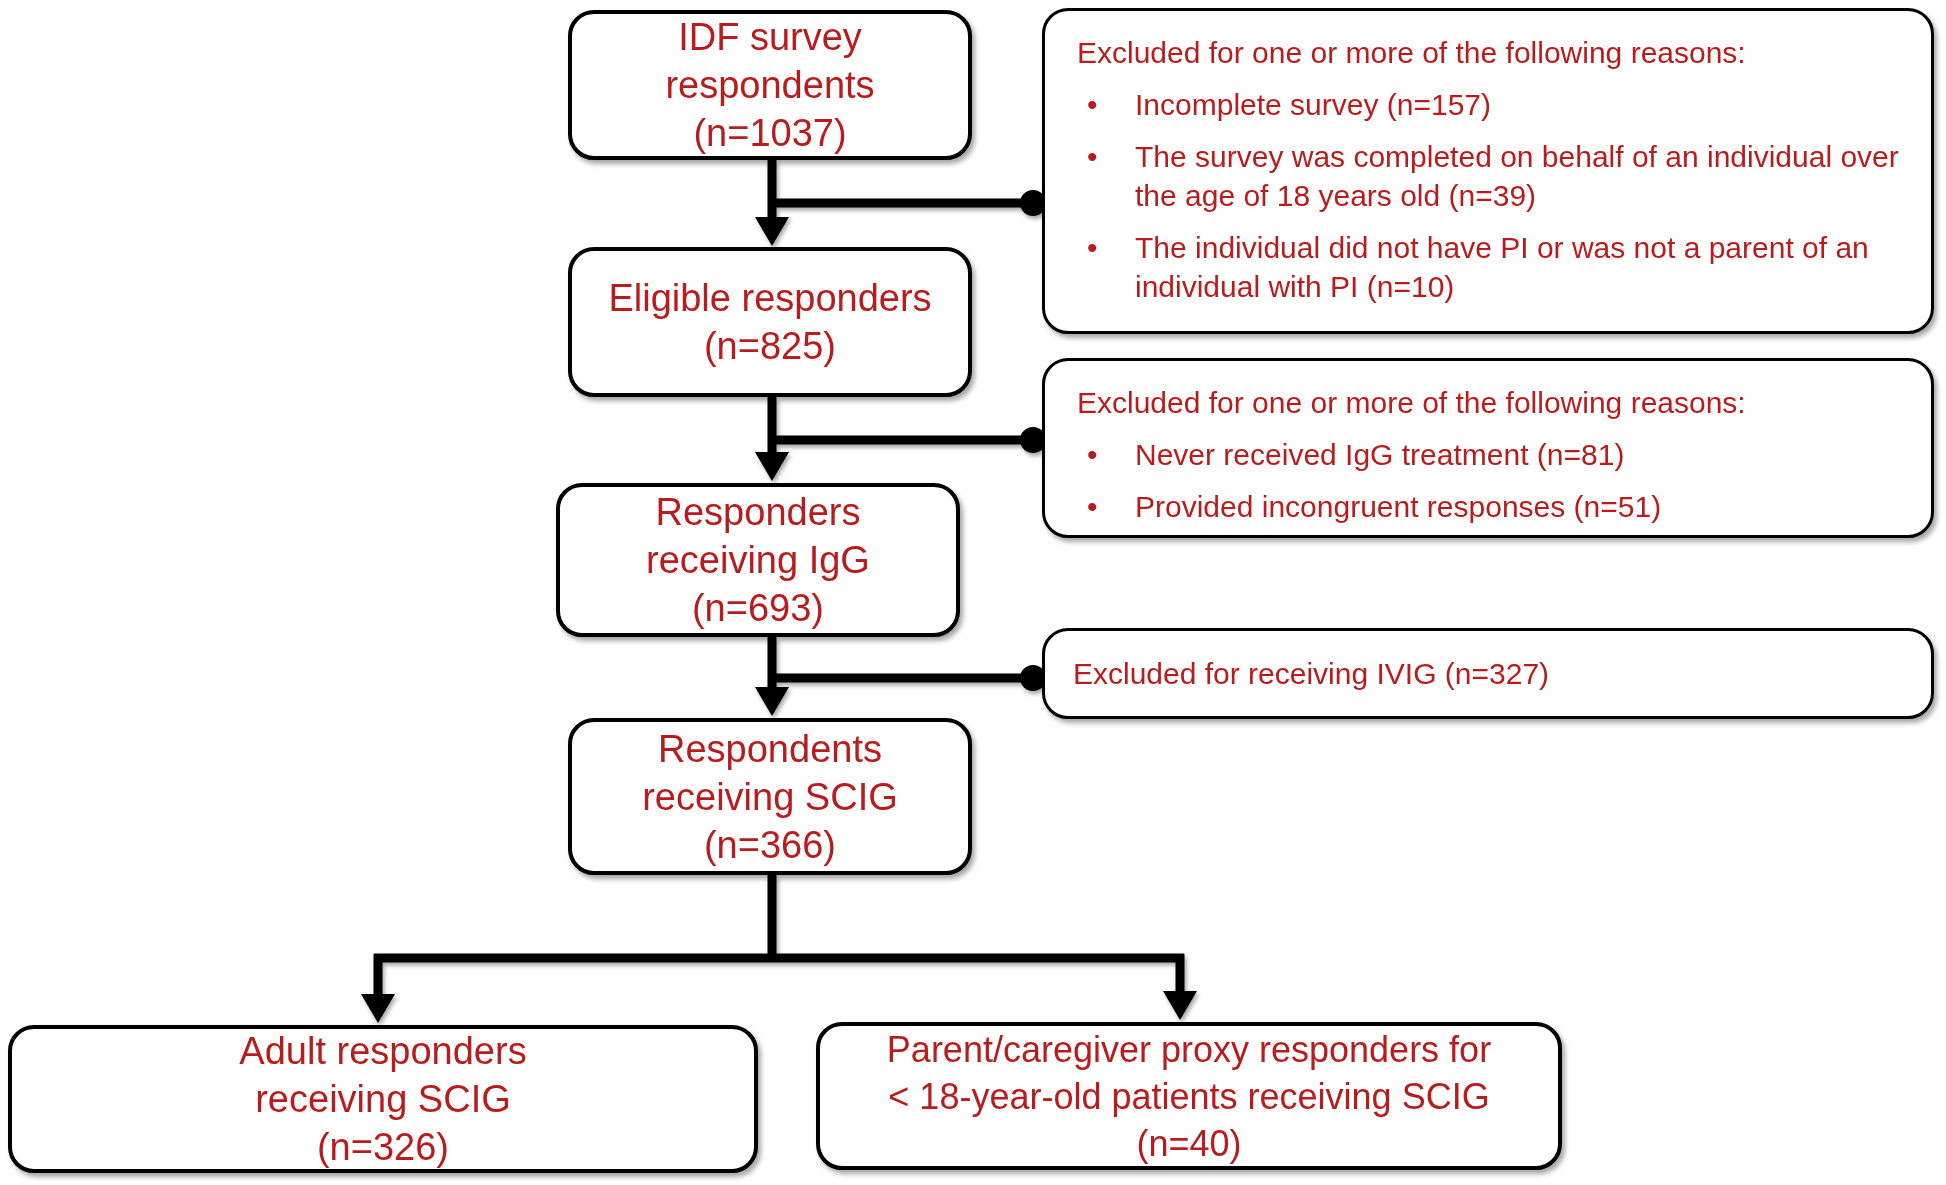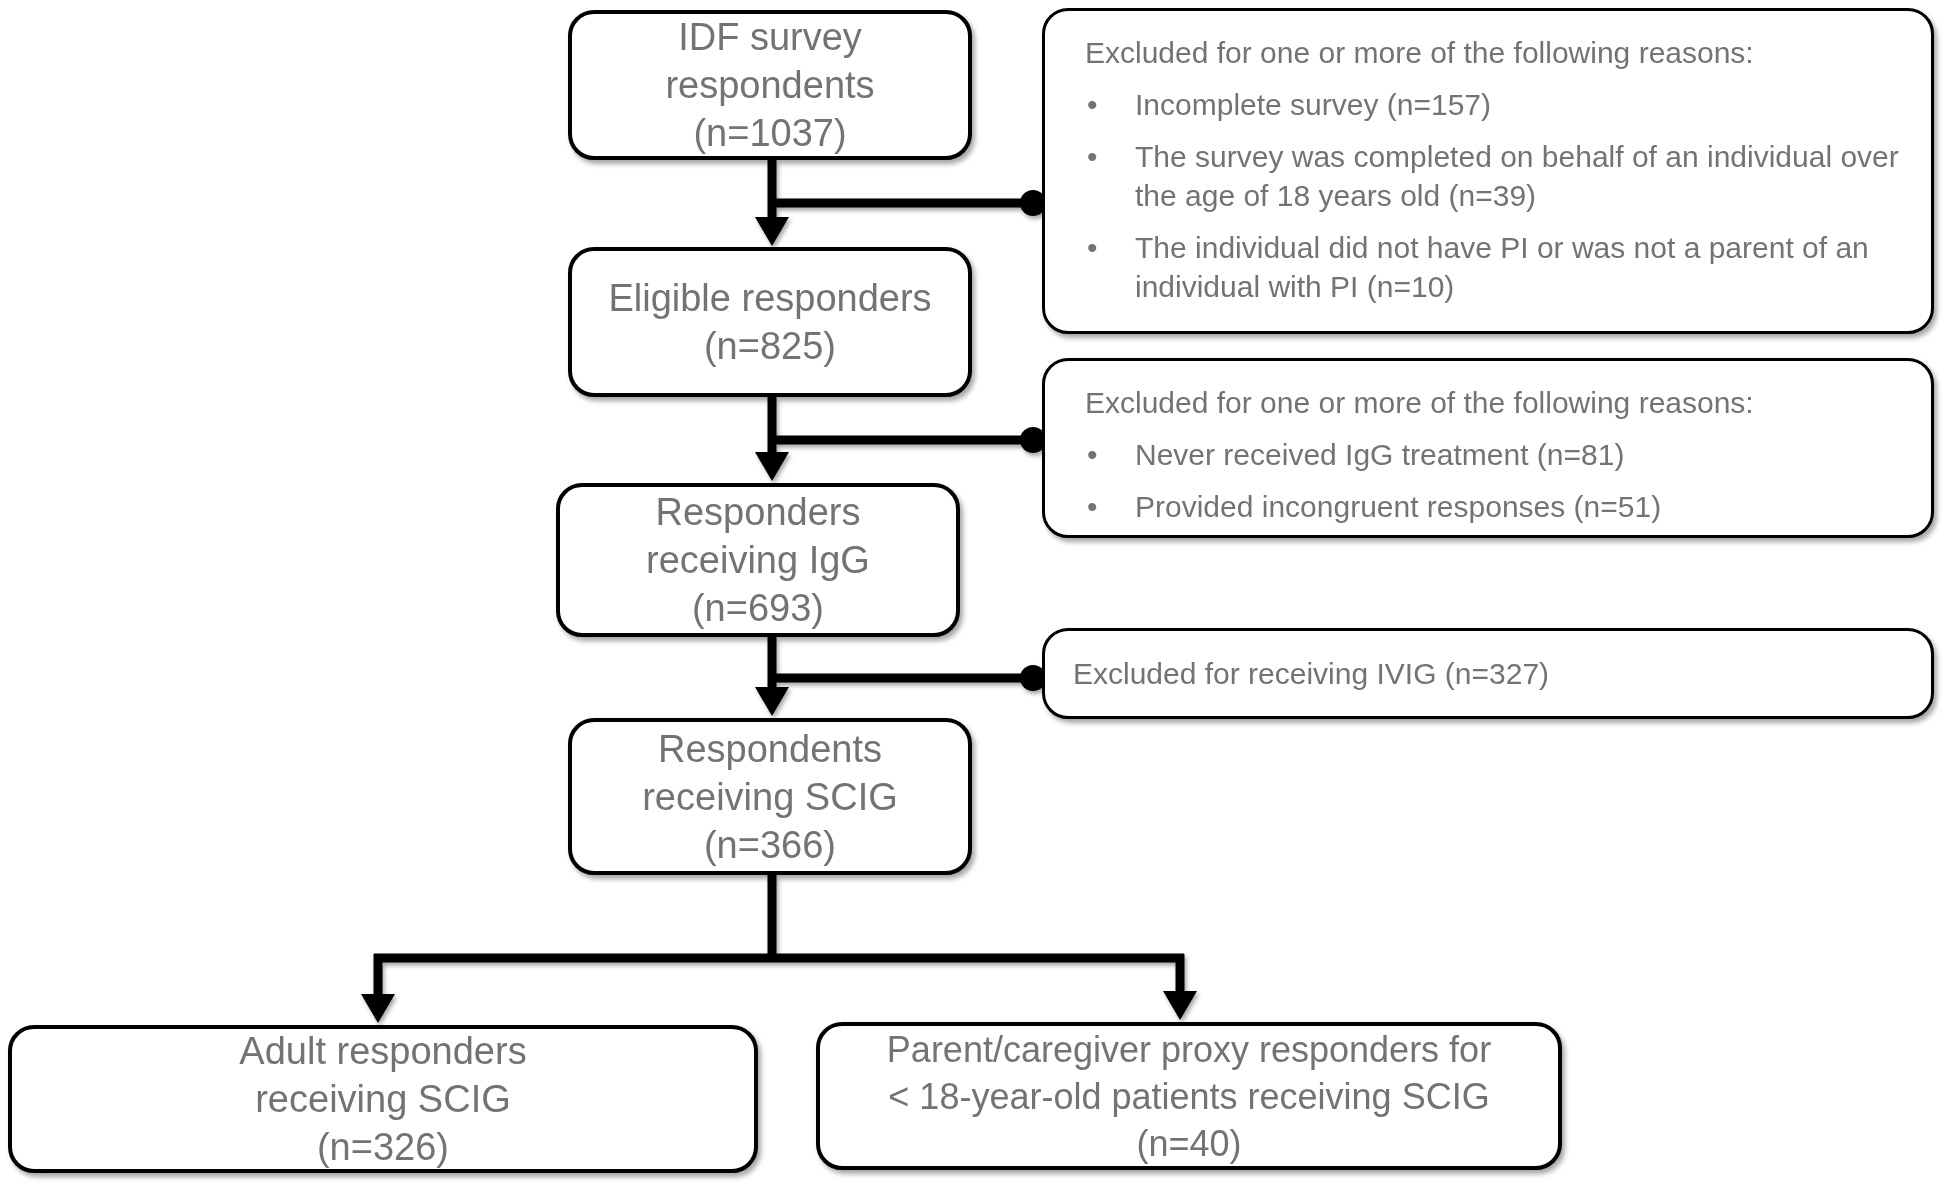--- a/index.html
+++ b/index.html
@@ -6,21 +6,21 @@
     margin: 0;
     padding: 0;
     background: #ffffff;
   }
   .canvas {
     position: relative;
     width: 1946px;
     height: 1185px;
     background: #ffffff;
     font-family: "Liberation Sans", sans-serif;
-    color: #737373;
+    color: #b91c1c;
     overflow: hidden;
   }
   .connectors {
     position: absolute;
     left: 0; top: 0;
   }
   .node {
     position: absolute;
     box-sizing: border-box;
     background: #ffffff;
@@ -46,21 +46,21 @@
     box-sizing: border-box;
     background: #ffffff;
     border: 3px solid #000000;
     border-radius: 26px;
     box-shadow: 3px 4px 5px rgba(0,0,0,0.35);
     padding: 14px 26px;
     font-size: 30px;
     line-height: 39px;
   }
   .excl-header {
-    margin: 8px 0 4px 12px;
+    margin: 8px 0 4px 4px;
     padding-left: 2px;
   }
   .excl-list {
     list-style: none;
     margin: 0;
     padding: 0;
   }
   .excl-item {
     position: relative;
     padding-left: 64px;

